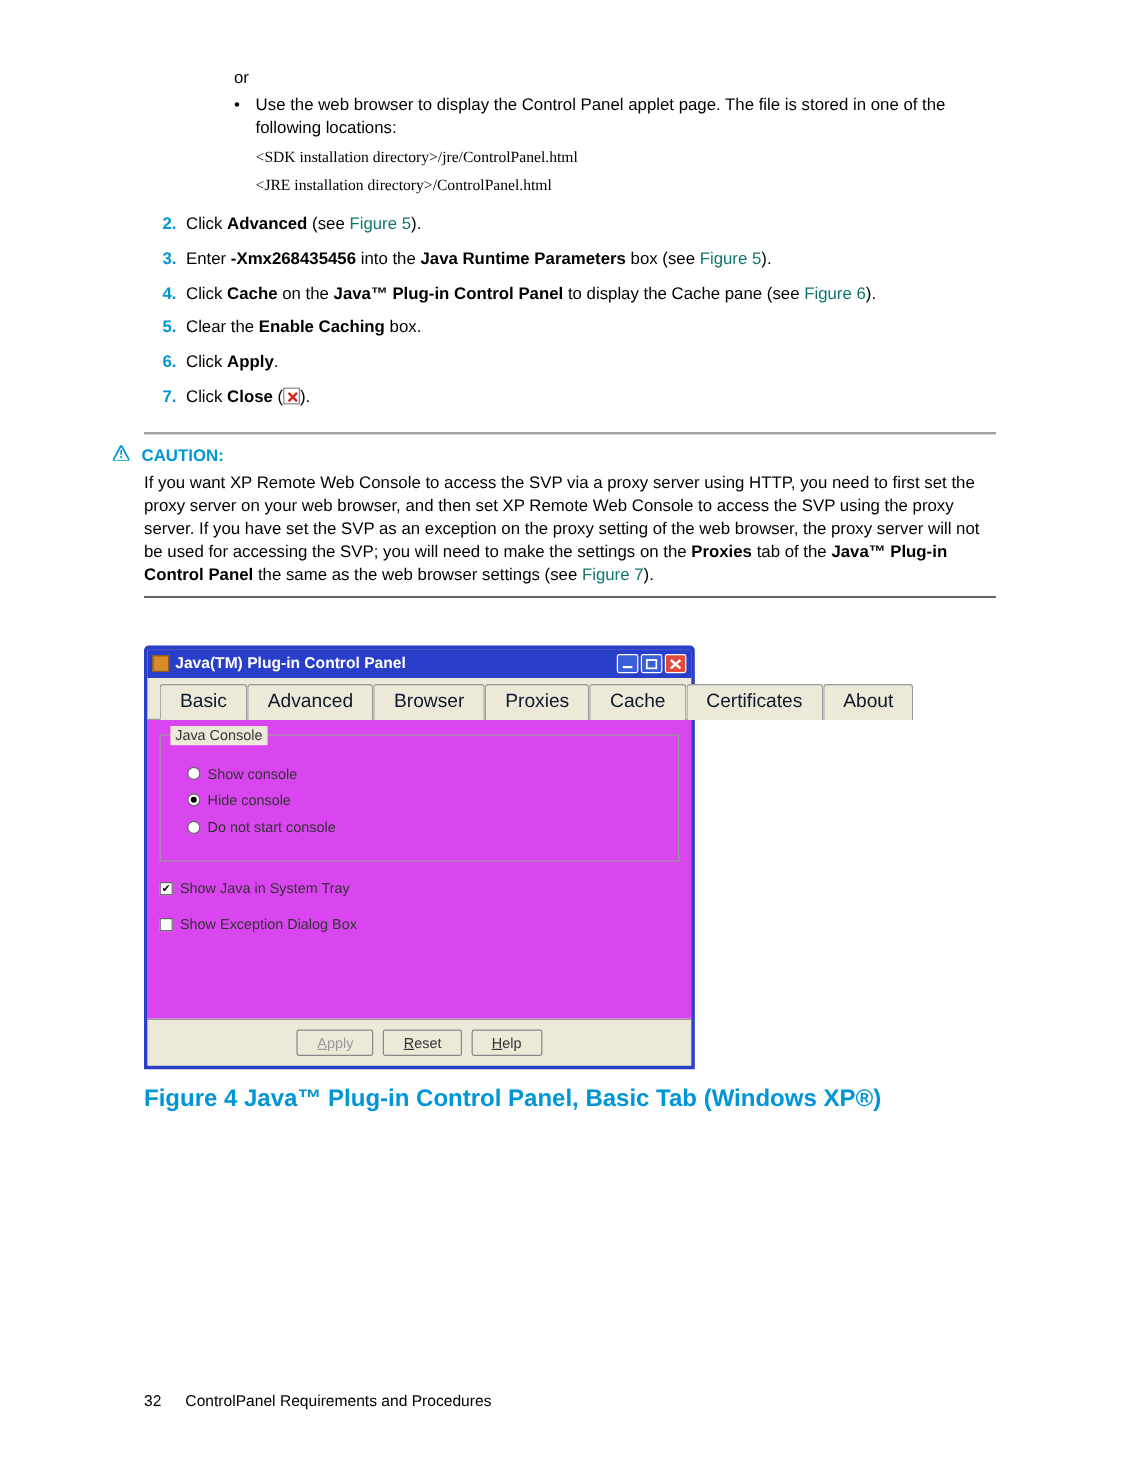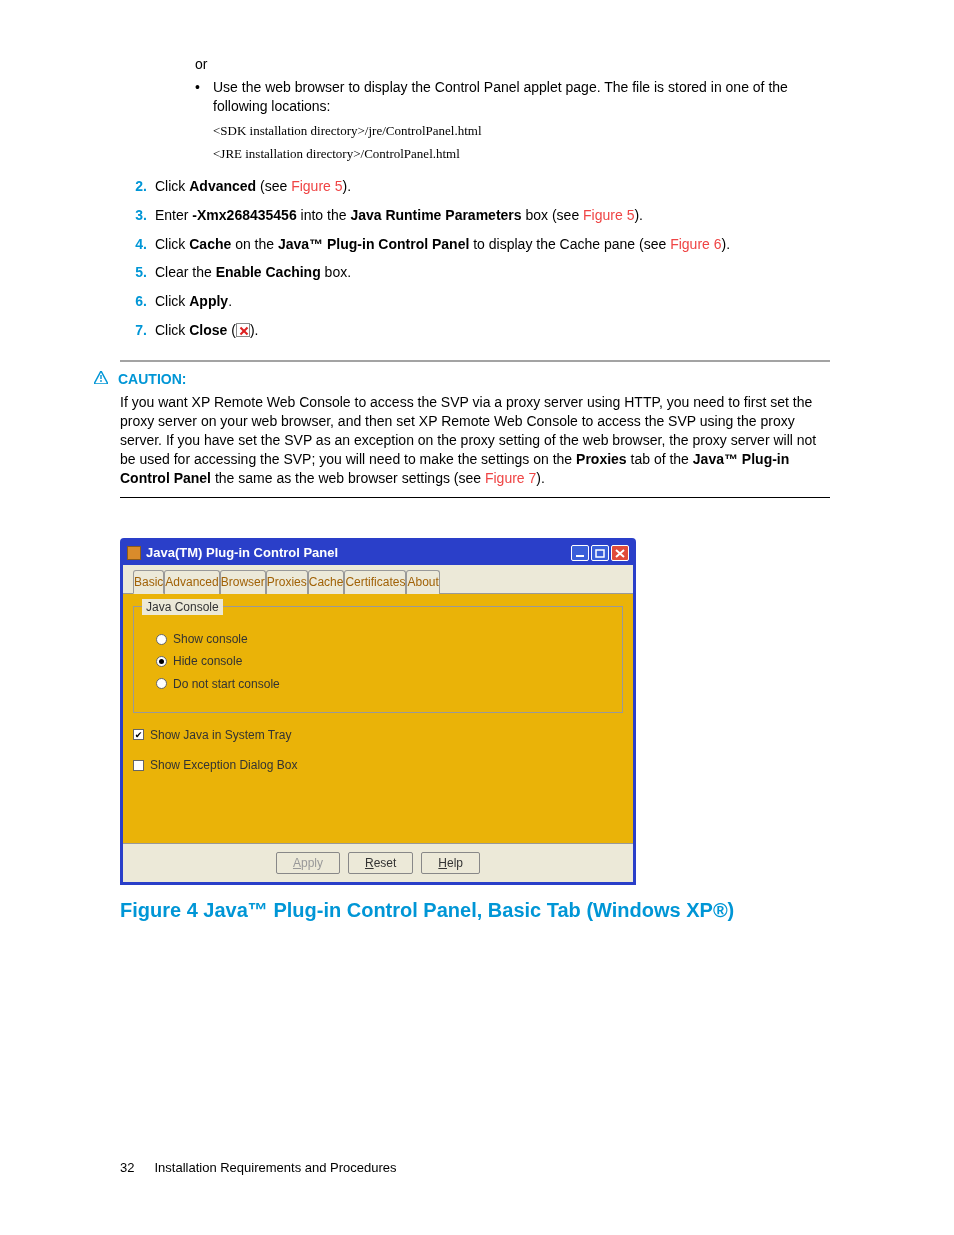--- a/index.html
+++ b/index.html
@@ -34,21 +34,21 @@
   .step-num {
     width: 35px;
     flex-shrink: 0;
     color: #0096d6;
     font-weight: bold;
     text-align: right;
     padding-right: 8px;
   }
   .step-body { flex: 1; }
   .bold { font-weight: bold; }
-  .link { color: #ef4444; }
+  .link { color: #0f766e; }
   .close-icon {
     display: inline-block;
     width: 14px; height: 14px;
     background: #fff;
     border: 1px solid #888;
     position: relative;
     vertical-align: -2px;
   }
   .close-icon::before, .close-icon::after {
     content: '';
@@ -76,21 +76,21 @@
   }
   .tri-icon {
     display: inline-block;
     margin-right: 10px;
   }
   .caution-body { }
 
   
   .java-window {
     margin-top: 40px;
-    width: 516px;
+    width: 459px;
     border: 3px solid #2a3fc9;
     border-radius: 4px 4px 0 0;
     font-family: "Tahoma", Arial, sans-serif;
     font-size: 12px;
     background: #ece9d8;
   }
   .titlebar {
     background: linear-gradient(to right, #0a246a, #3a6ea5 40%, #0a246a);
     background: #2a3fc9;
     color: #fff;
@@ -125,38 +125,38 @@
   }
   .win-btn svg { display:block; }
 
   .tabrow {
     display: flex;
     background: #ece9d8;
     padding: 4px 4px 0 10px;
     border-bottom: 1px solid #999;
   }
   .tab {
-    padding: 3px 0;
+    padding: 3px 16px;
     border: 1px solid #999;
     border-bottom: none;
     background: #ece9d8;
     margin-right: 0;
-    font-size: 12px;
-    color: #a16207;
+    font-size: 16px;
+    color: #0f172a;
     position: relative;
     top: 1px;
     border-radius: 3px 3px 0 0;
     cursor: pointer;
   }
   .tab.active {
     background: #ece9d8;
     border-bottom: 1px solid #ece9d8;
   }
   .panel-body {
-    background: #eab308;
+    background: #d946ef;
     padding: 12px 10px 10px 10px;
   }
   .fieldset {
     border: 1px solid #999;
     padding: 18px 10px 14px 22px;
     position: relative;
     margin-bottom: 14px;
   }
   .fieldset-legend {
     position: absolute;
@@ -370,14 +370,14 @@
       <span class="btn"><span class="ul">H</span>elp</span>
     </div>
   </div>
 
   <div class="figure-caption">Figure 4 Java™ Plug-in Control Panel, Basic Tab (Windows XP®)</div>
 
 </div>
 
 <div class="footer">
   <span class="page-num">32</span>
-  <span>Installation Requirements and Procedures</span>
+  <span>ControlPanel Requirements and Procedures</span>
 </div>
 
 </body></html>

